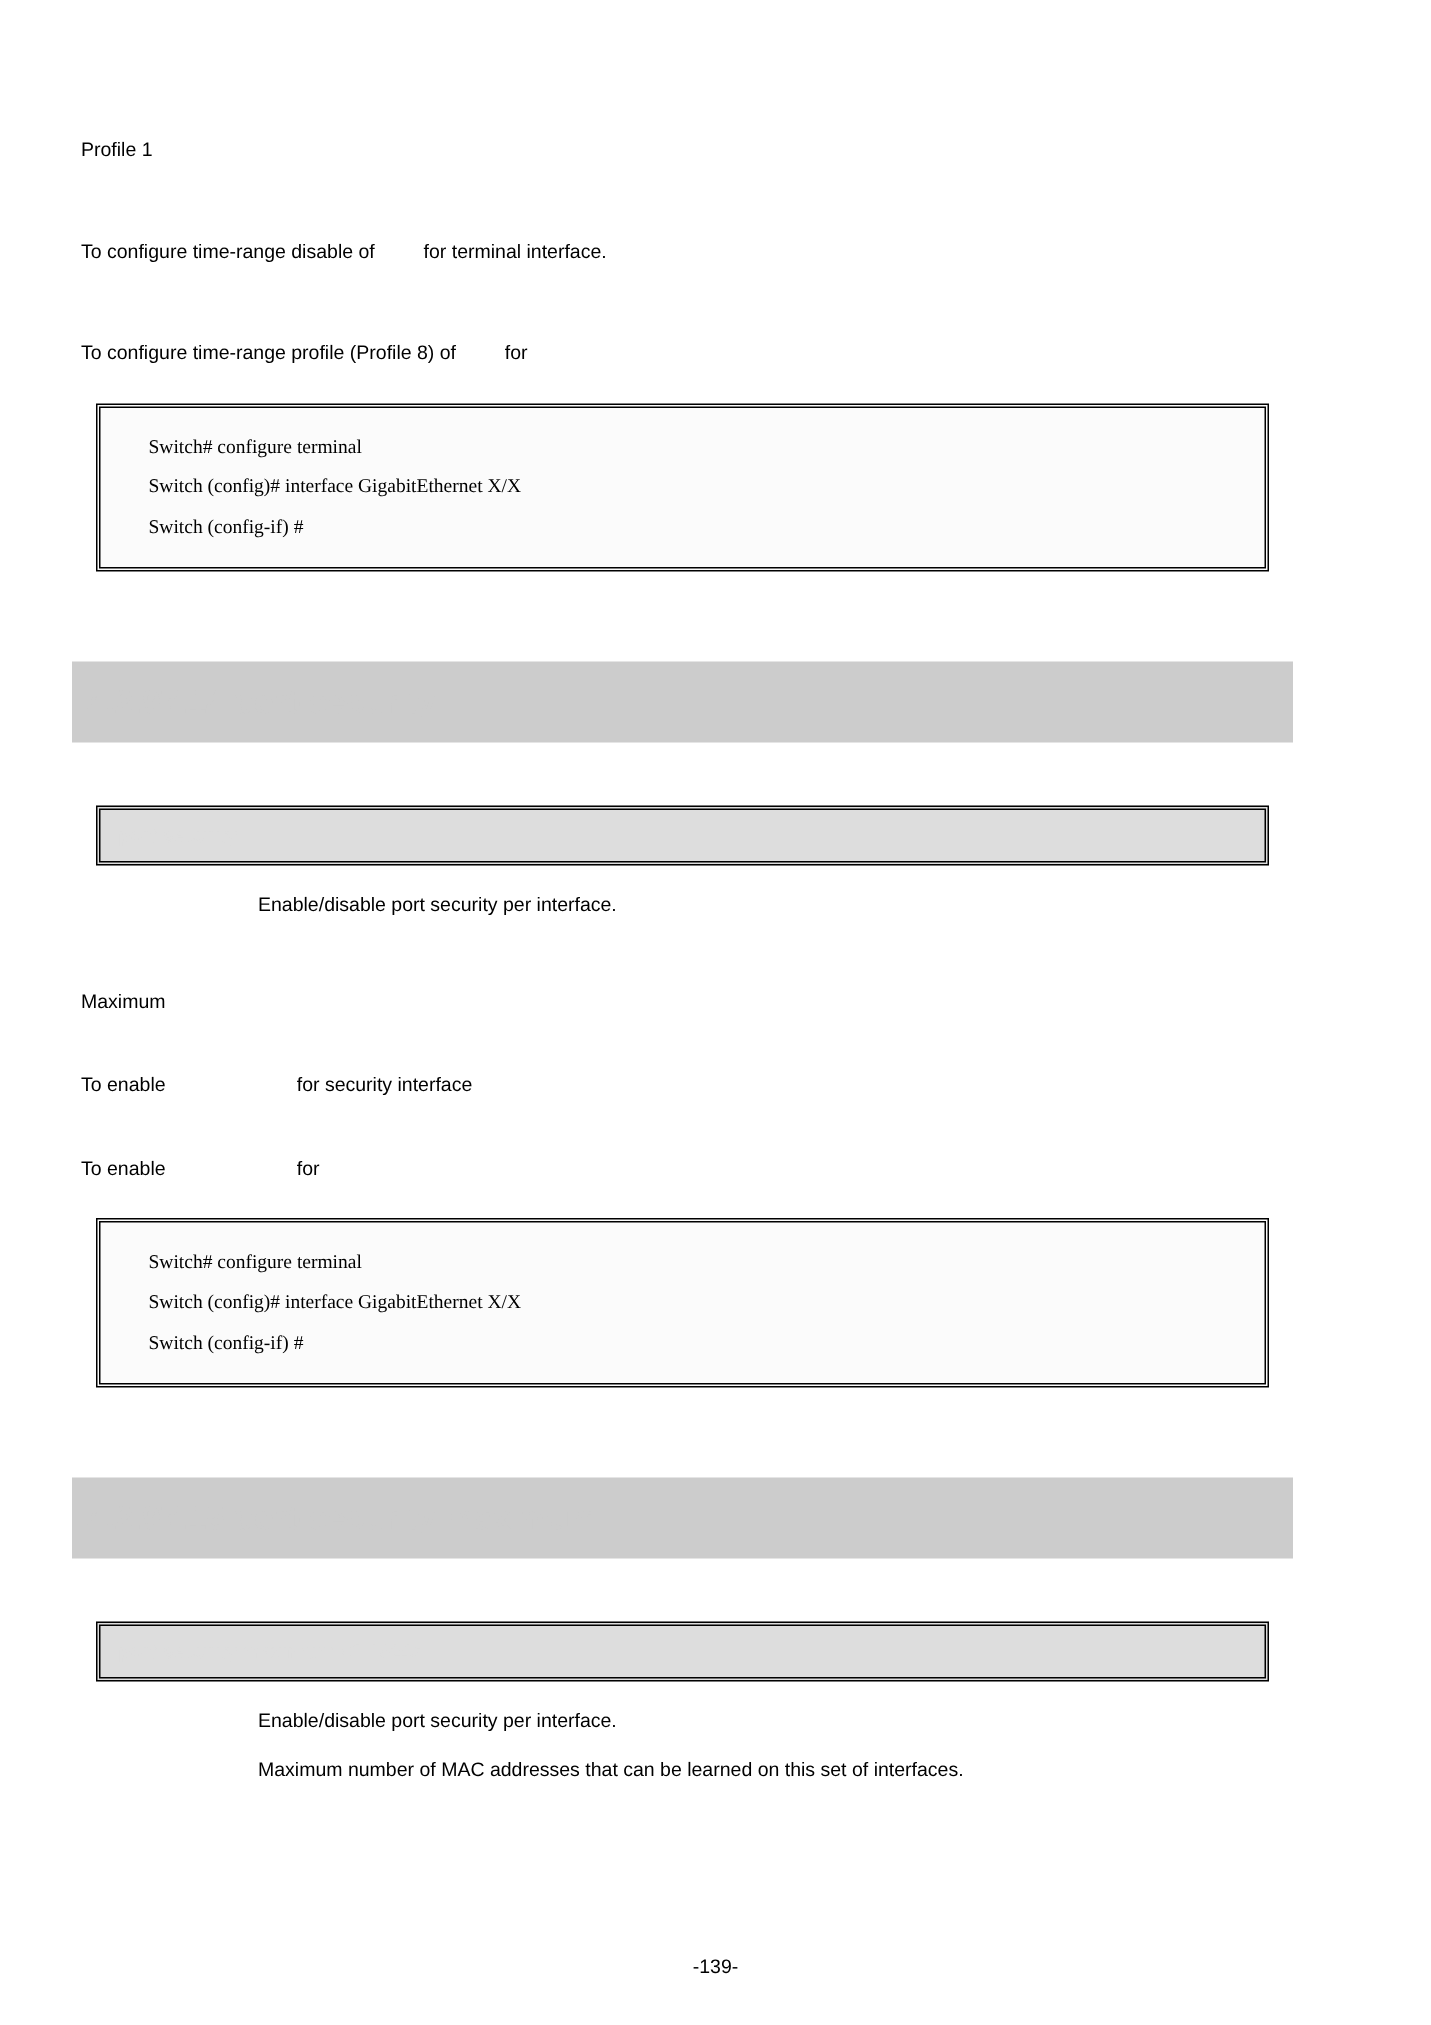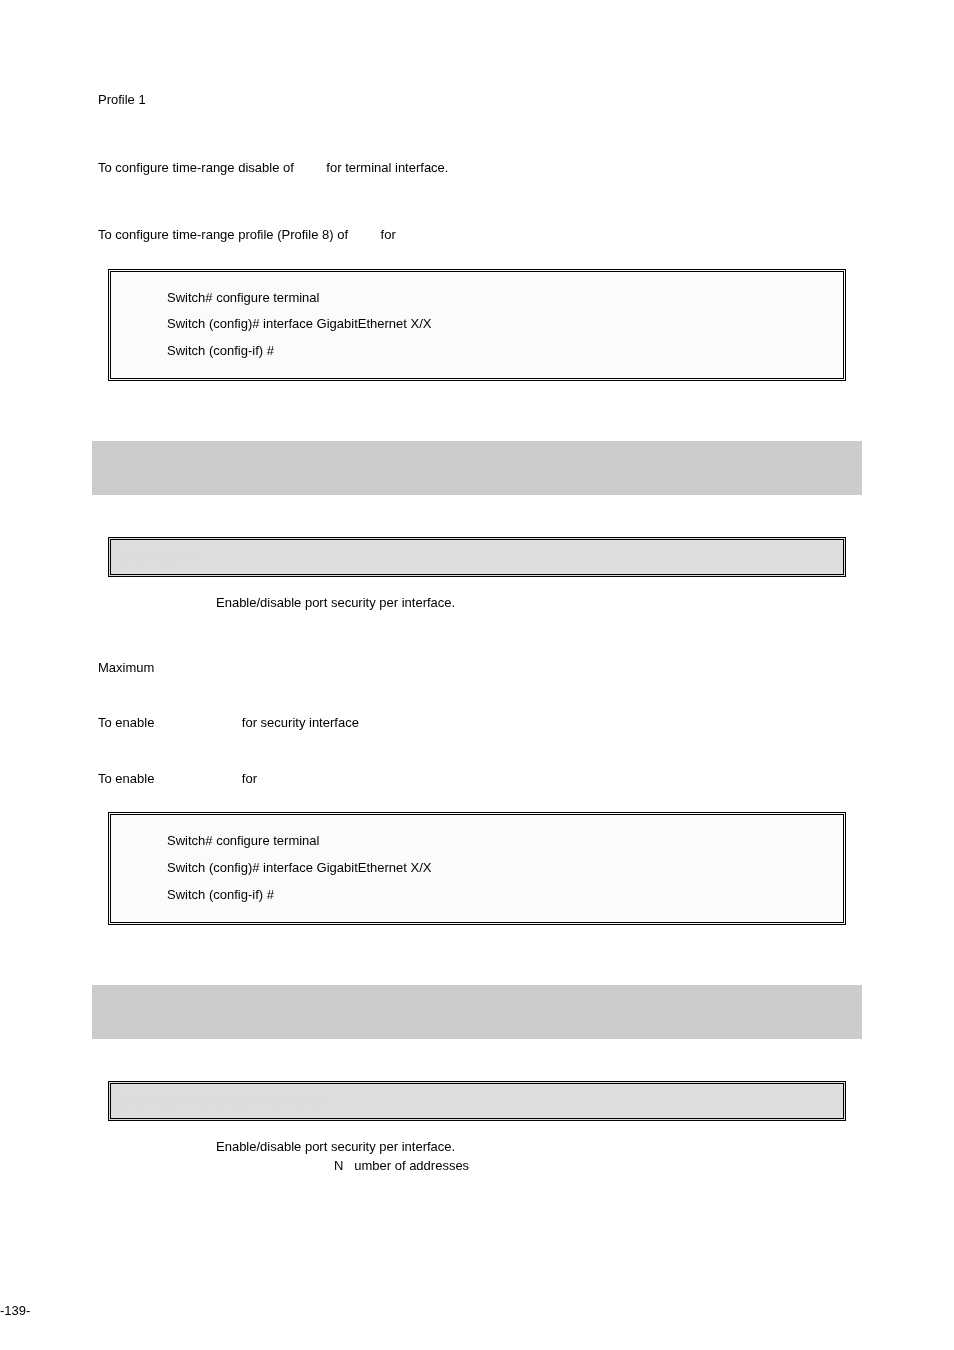--- a/index.html
+++ b/index.html
@@ -7,43 +7,43 @@
     padding: 0;
     font-family: Arial, Helvetica, sans-serif;
     font-size: 13px;
     color: #000;
     background: #fff;
   }
   .page {
     width: 954px;
     height: 1350px;
     box-sizing: border-box;
-    padding: 90px 98px 0 98px;
+    padding: 90px 98px 0 54px;
     position: relative;
   }
   .line {
     margin: 0;
     line-height: 1.5;
   }
   .bold {
     font-weight: bold;
   }
   .spacer-lg { height: 48px; }
   .spacer-md { height: 36px; }
 
   .code-box {
     margin: 24px 10px 0 10px;
     border: 3px double #000;
     background: #fbfbfb;
     padding: 10px 8px;
   }
   .code-line {
     white-space: pre;
-    font-family: Liberation Sans, sans-serif;
-    margin: 6px 0 6px 48px;
+    font-family: Liberation Serif, serif;
+    margin: 6px 0 6px 24px;
     line-height: 1.6;
   }
 
   .section-header {
     margin: 60px -6px 0 -6px;
     background: #cccccc;
     height: 54px;
     border: none;
     position: relative;
     display: flex;
@@ -96,21 +96,21 @@
   }
   .spaced-initial {
     letter-spacing: 0;
     white-space: pre;
   }
   .footer {
     position: absolute;
     bottom: 32px;
     left: 0;
     width: 100%;
-    text-align: left;
+    text-align: center;
     font-size: 13px;
   }
 </style>
 </head>
 <body>
 
 <div class="page">
 
   <div>
 
@@ -190,20 +190,20 @@
 
   <div class="syntax-box">
     <span class="syntax-box-inner">port-security maximum &lt;1-1024&gt;</span>
   </div>
 
   <div class="param-block">
     <div class="param-row">
       <span class="param-key" style="color:transparent">port-security</span>
       <span class="param-desc">Enable/disable port security per interface.</span>
     </div>
-    <div class="indent-sub">
-      
-      <span class="param-desc spaced-initial">N   umber of addresses</span>
+    <div class="param-row">
+      <span class="param-key" style="color:transparent">maximum</span>
+      <span class="param-desc">Maximum number of MAC addresses that can be learned on this set of interfaces.</span>
     </div>
   </div>
 
   <div class="footer">-139-</div>
 </div>
 
 </body></html>

